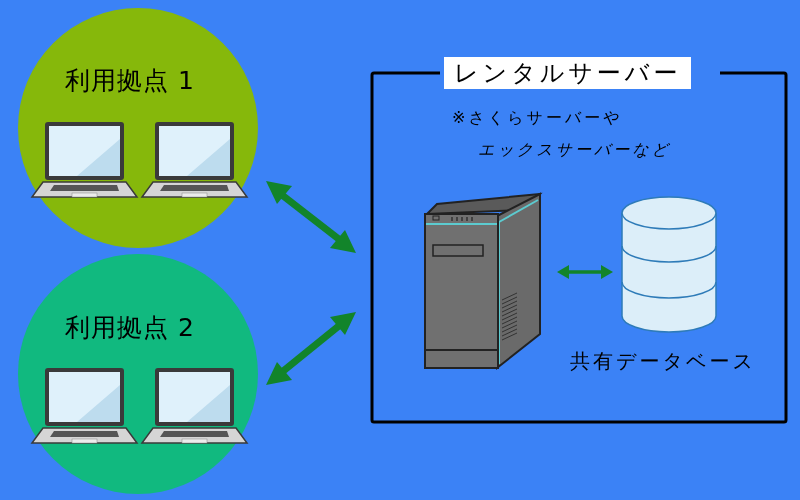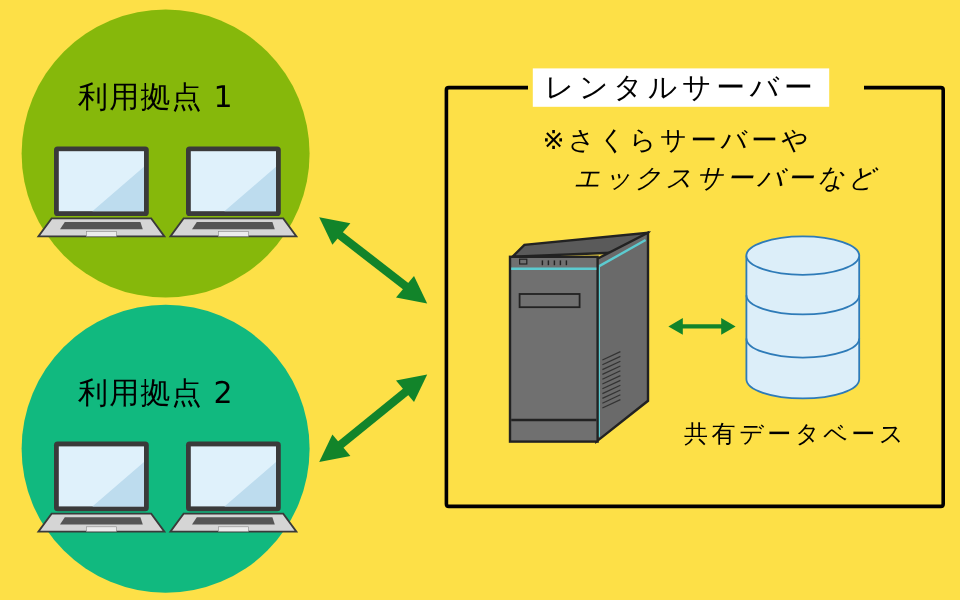--- a/index.html
+++ b/index.html
@@ -1,22 +1,22 @@
 <!DOCTYPE html>
 <html><head>
 <meta charset="utf-8">
 <style>
   html, body { margin: 0; padding: 0; background: #ffffff; }
-  #stage { position: relative; width: 800px; height: 500px; overflow: hidden; background: #fde047;
+  #stage { position: relative; width: 800px; height: 500px; overflow: hidden; background: #3b82f6;
     font-family: "DejaVu Sans", sans-serif; }
   svg { position: absolute; left: 0; top: 0; }
   .lbl { position: absolute; color: #000; white-space: nowrap; }
   .site-title { font-size: 25px; letter-spacing: 1px; }
   .box-title { font-size: 24px; letter-spacing: 4px; background: #fff; padding: 0 10px; }
-  .note { font-size: 22px; letter-spacing: 3px; line-height: 32px; }
+  .note { font-size: 16px; letter-spacing: 3px; line-height: 32px; }
   .db-label { font-size: 20px; letter-spacing: 3px; }
 </style>
 </head>
 <body>
 
 <div id="stage">
   <svg width="800" height="500" viewBox="0 0 800 500">
     <defs>
       <g id="laptop">
 

